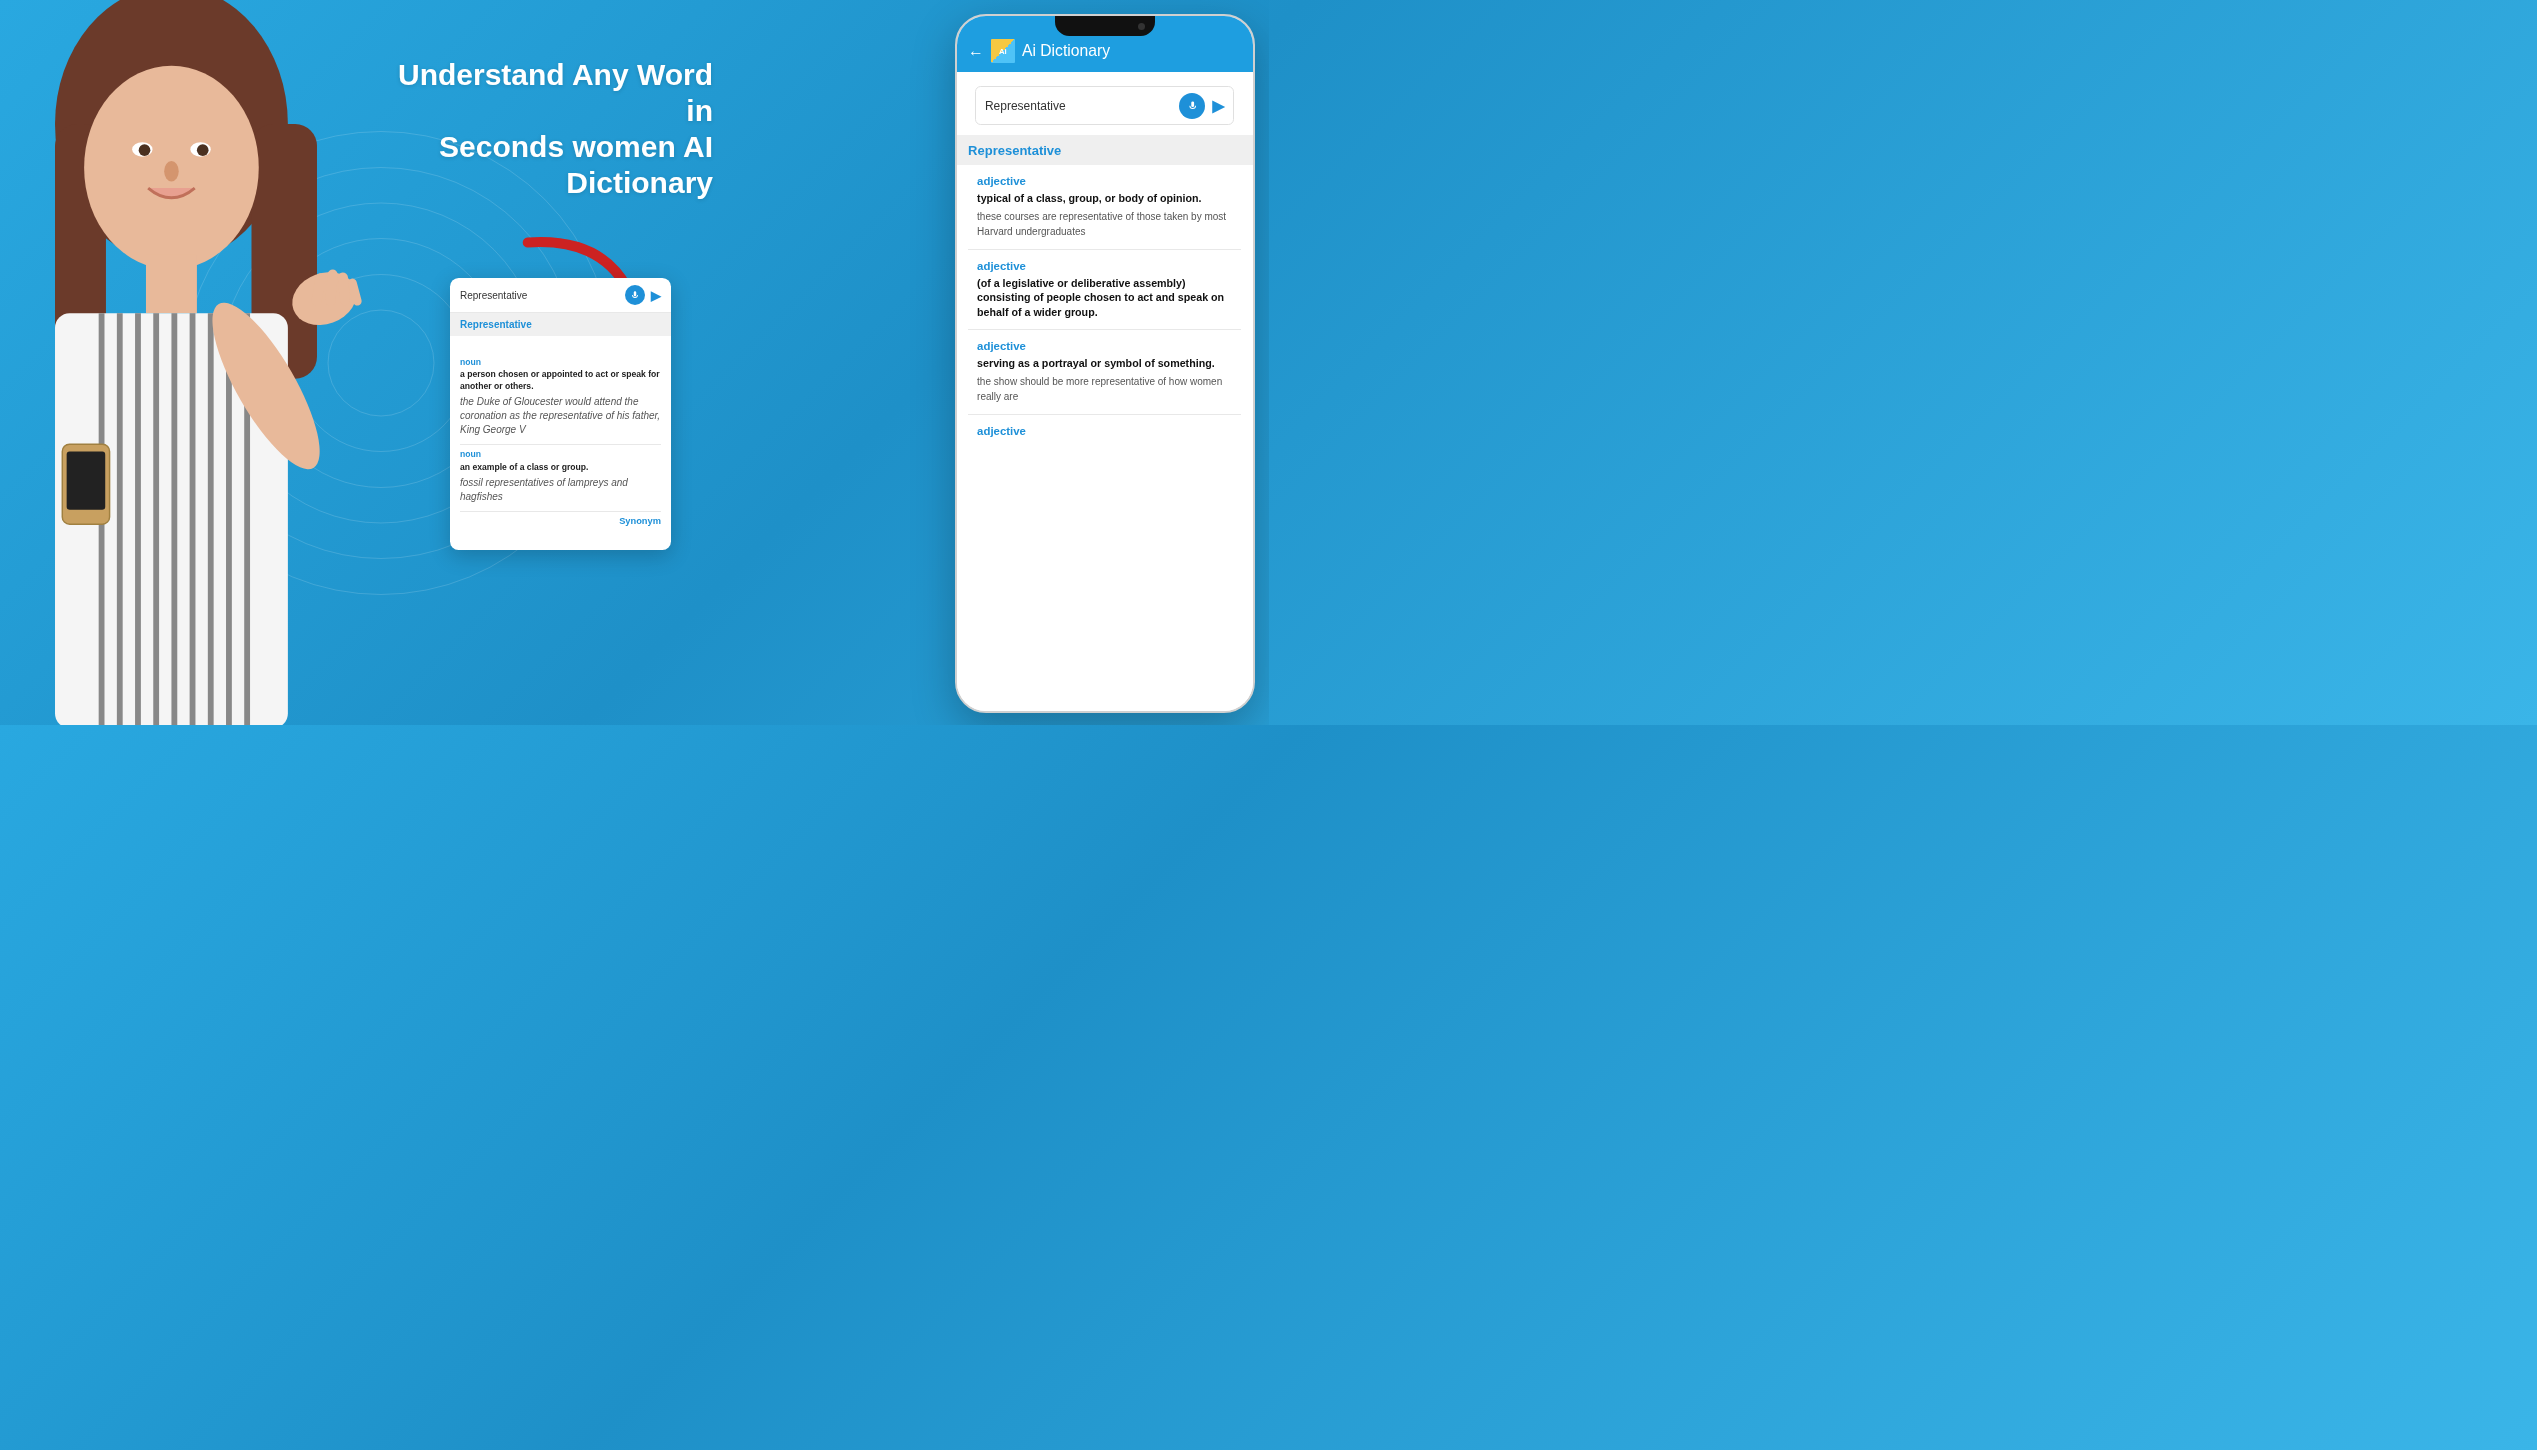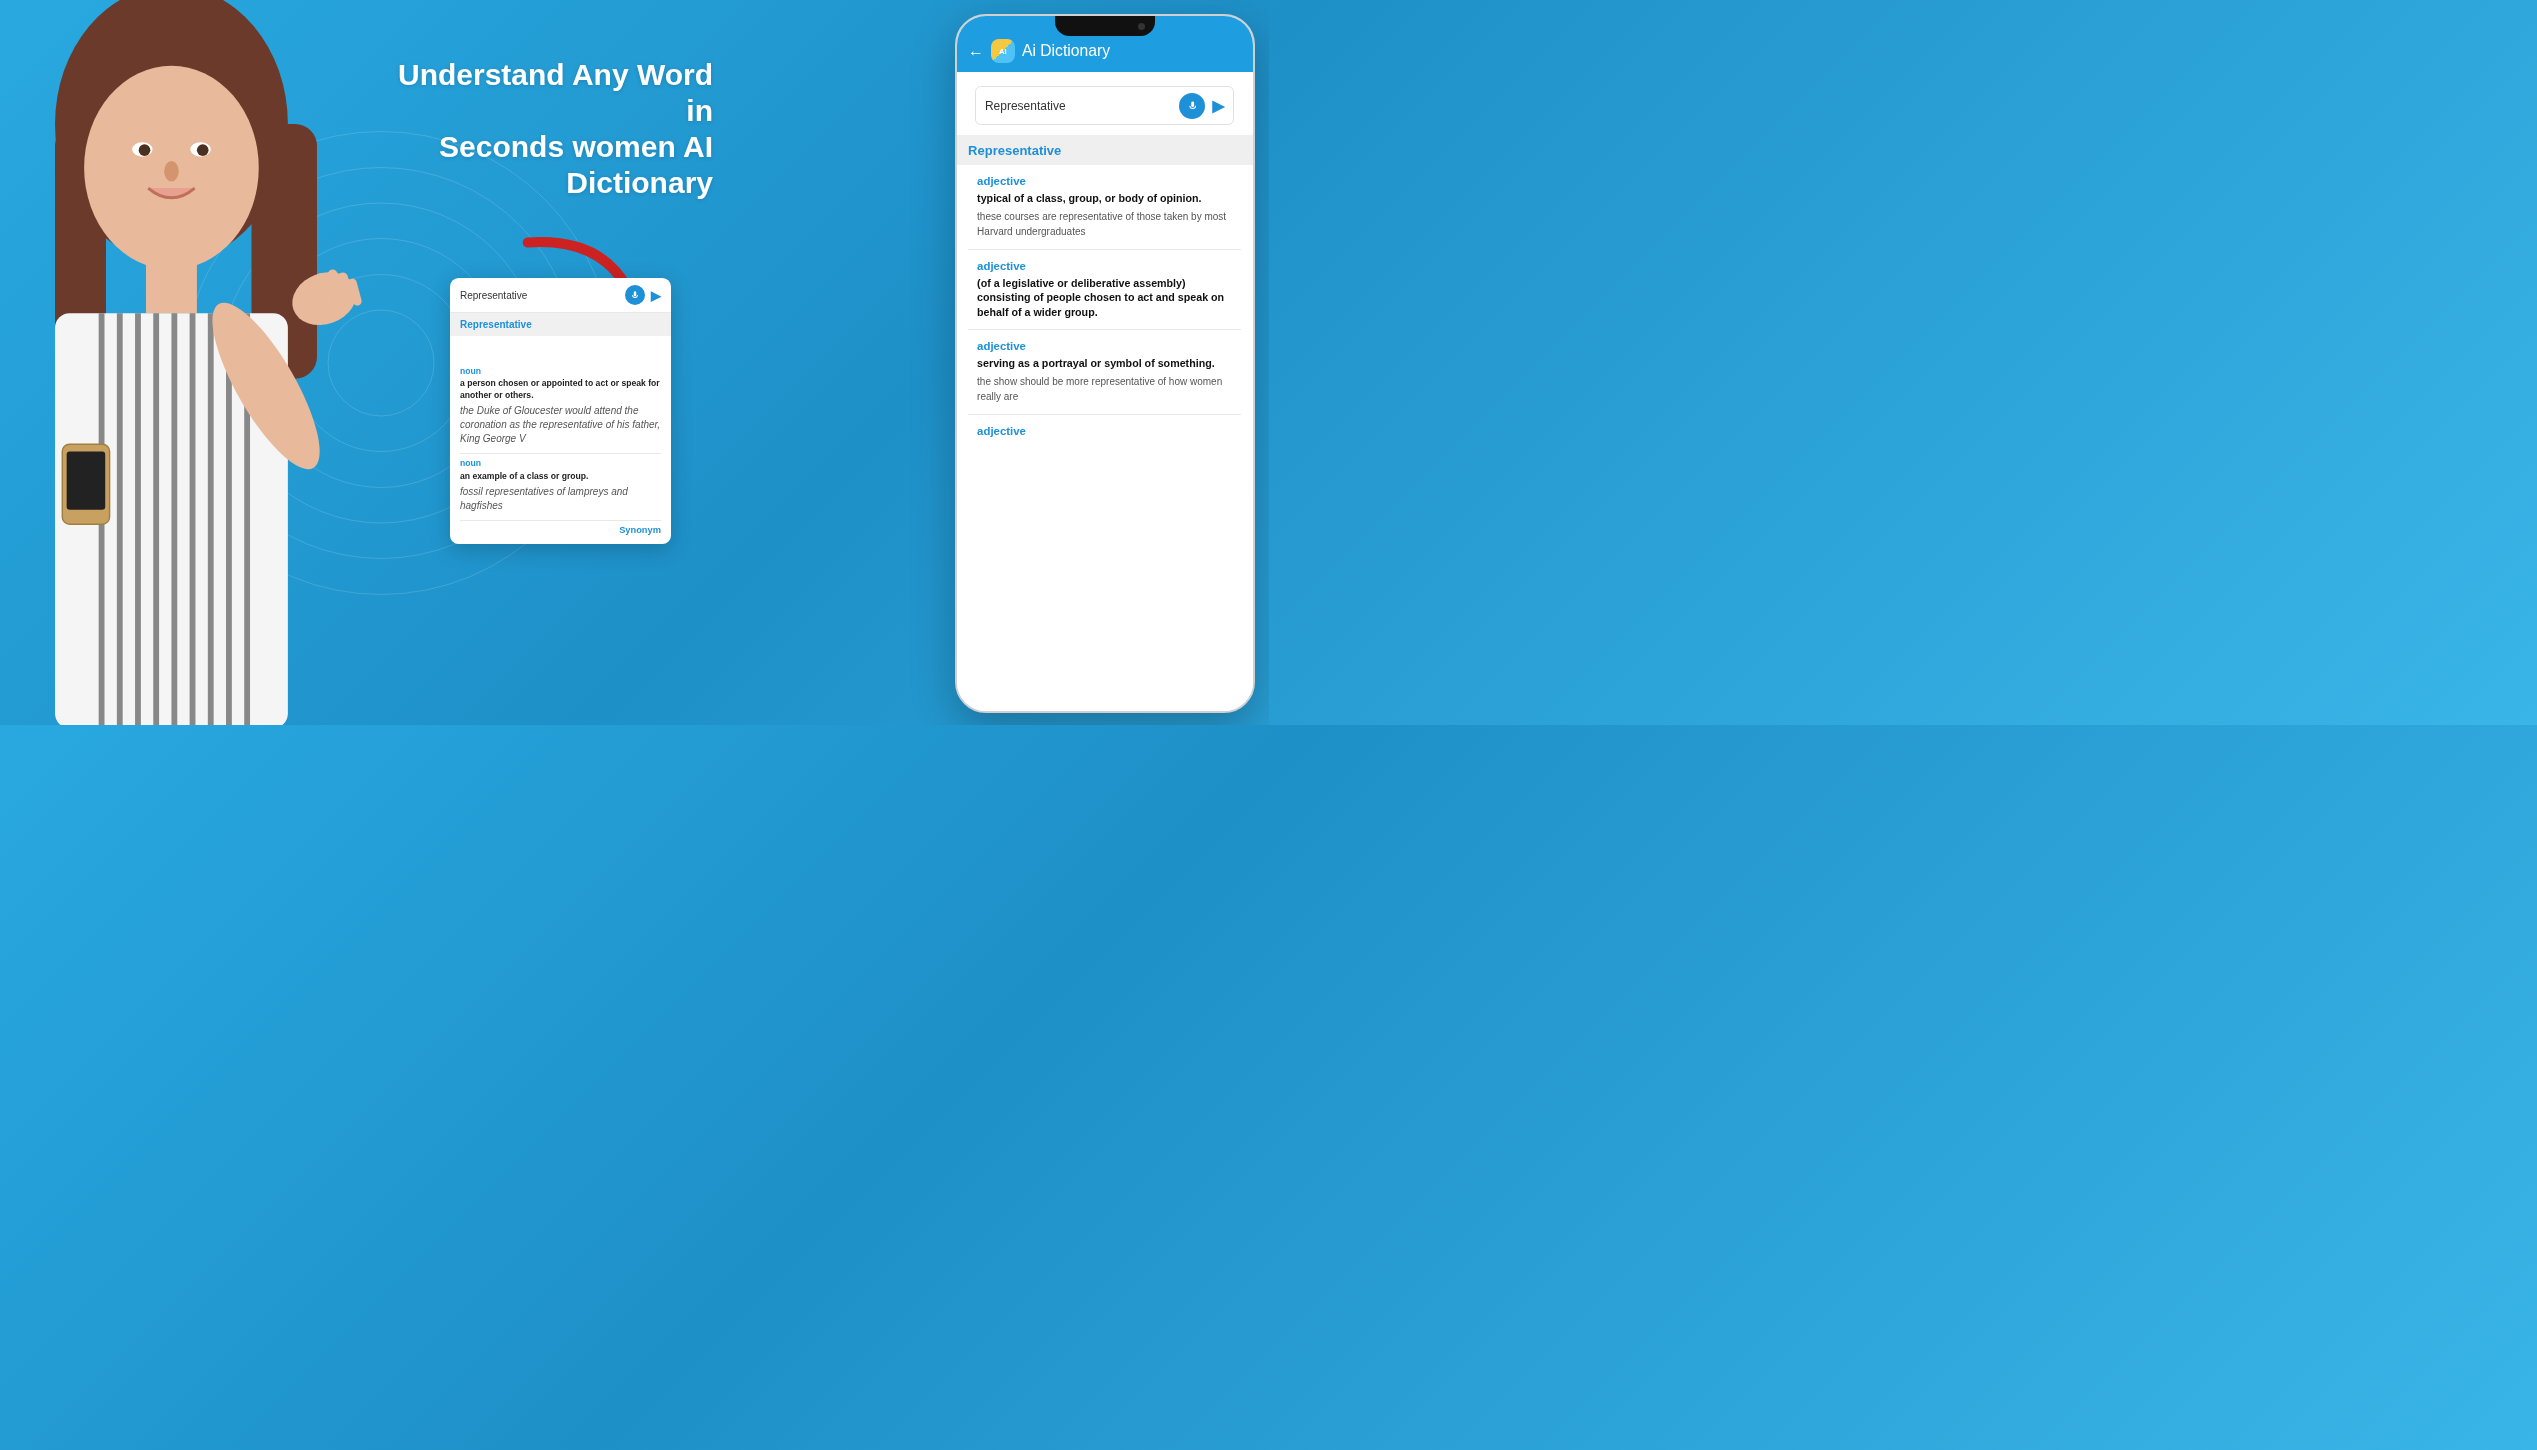--- a/index.html
+++ b/index.html
@@ -127,22 +127,21 @@
 
     .small-card-result-header {
       background: #f0f0f0;
       padding: 5.7px 10px;
       color: #1e90d8;
       font-weight: 700;
       font-size: 10px;
     }
 
     .small-card-body {
-      padding: 6px 10px;
-      margin-top: 24px;
+      padding: 21px 10px;
     }
 
     .small-card-pos {
       color: #1e90d8;
       font-size: 8.6px;
       font-weight: 600;
       margin-bottom: 2.9px;
     }
 
     .small-card-def {
@@ -222,21 +221,21 @@
 
     .phone-back-btn {
       font-size: 15.7px;
       color: white;
       cursor: pointer;
     }
 
     .phone-app-icon {
       width: 24px;
       height: 24px;
-      border-radius: 8px;
+      border-radius: 1px;
       background: linear-gradient(135deg, #f5c842 50%, #4fc3f7 50%);
       display: flex;
       align-items: center;
       justify-content: center;
       font-size: 11.4px;
       font-weight: 900;
       color: white;
       position: relative;
       overflow: hidden;
     }

